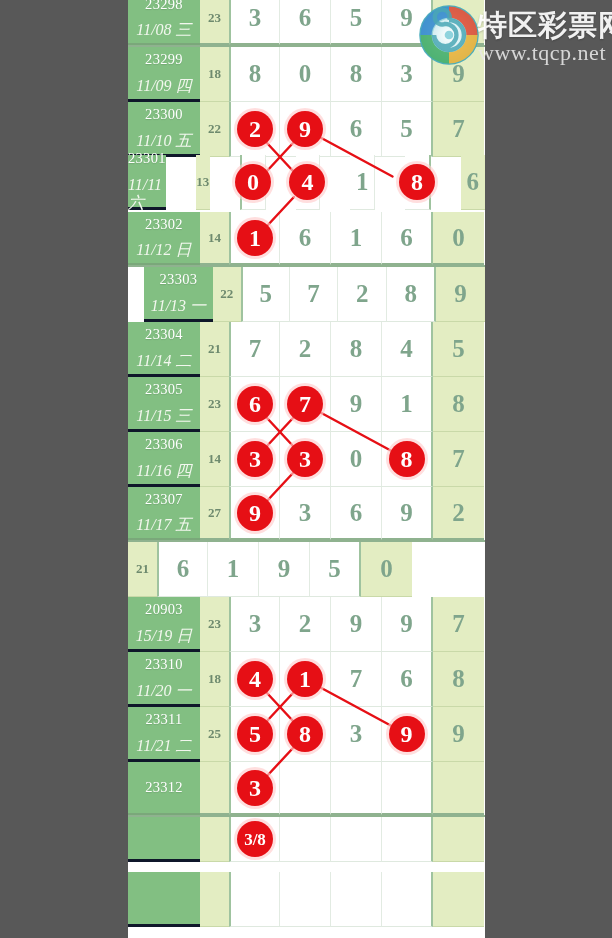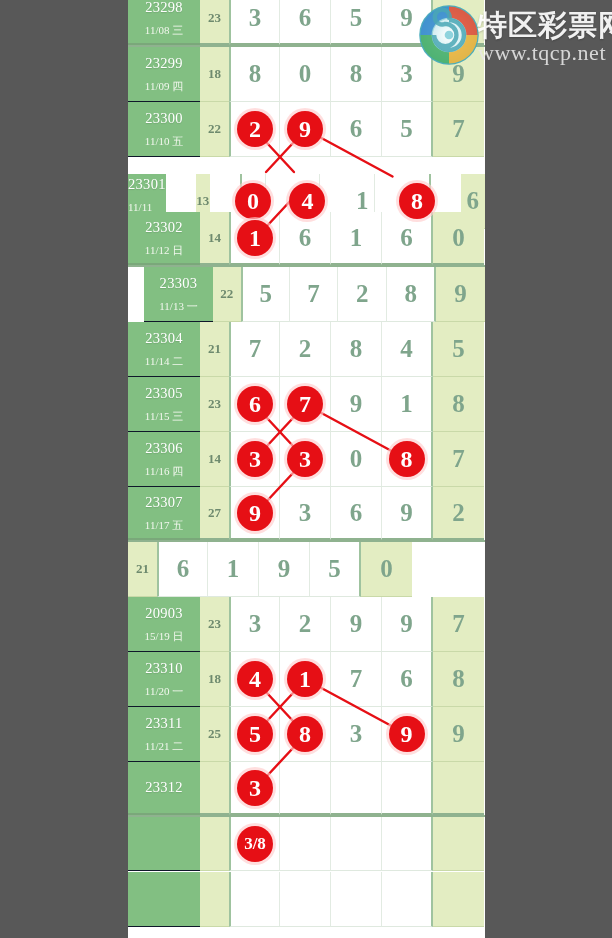--- a/index.html
+++ b/index.html
@@ -44,21 +44,21 @@
   .cell {
     box-sizing: border-box;
     height: 100%;
     display: flex;
     align-items: center;
     justify-content: center;
     position: relative;
   }
 
   
-  .c-issue { width: 72px; background: #82bf82; border-bottom: 1px solid #0f172a; }
+  .c-issue { width: 72px; background: #82bf82; border-bottom: 3px solid #0f172a; }
   .c-sum   { width: 29px; background: #e3edc2; border-bottom: 1px solid #c9d9a8; }
   .c-num   { width: 51px; background: #ffffff; border-right: 1px solid #e2ebe2; border-bottom: 1px solid #dfe9df; }
   .c-last  { width: 51px; background: #e3edc2; border-bottom: 1px solid #c9d9a8; }
 
   .c-num.first { border-left: 2px solid #9fc39f; }
   .c-num.last-num { border-right: 2px solid #9fc39f; }
 
   
   .issue-inner {
     display: flex;
@@ -68,23 +68,24 @@
     line-height: 1.12;
   }
   .issue-no {
     color: #ffffff;
     font-size: 14.5px;
     letter-spacing: .3px;
     text-shadow: 0 1px 1px rgba(0,0,0,.12);
   }
   .issue-date {
     color: #f2f7ee;
-    font-size: 11px;
+    font-size: 16px;
     margin-top: 9px;
     font-family: "Liberation Serif", "DejaVu Serif", serif;
+    font-style: italic;
   }
 
   .sum-val {
     color: #6e8a6e;
     font-size: 13px;
     font-weight: bold;
   }
 
   .num-val {
     color: #7fa58c;
@@ -256,21 +257,21 @@
           <div class="cell c-num">
             <span class="num-val">6</span>
           </div>
           <div class="cell c-num last-num">
             <span class="num-val">5</span>
           </div>
           <div class="cell c-last">
             <span class="last-val">7</span>
           </div>
         </div>
-        <div class="grid-row" style="top: 174px; height: 55px; gap: 30px;">
+        <div class="grid-row" style="top: 155px; height: 55px; gap: 30px;">
           <div class="cell c-issue">
             <div class="issue-inner">
               <div class="issue-no">23301</div>
               <div class="issue-date">11/11 六</div>
             </div>
           </div>
           <div class="cell c-sum">
             <span class="sum-val">13</span>
           </div>
           <div class="cell c-num first">
@@ -551,21 +552,21 @@
           </div>
           <div class="cell c-sum"></div>
           <div class="cell c-num first">
             <div class="ball">3</div>
           </div>
           <div class="cell c-num"></div>
           <div class="cell c-num"></div>
           <div class="cell c-num last-num"></div>
           <div class="cell c-last"></div>
         </div>
-        <div class="grid-row" style="top: 817px; height: 54px; border-radius: 27px;">
+        <div class="grid-row" style="top: 817px; height: 45px; border-radius: 27px;">
           <div class="cell c-issue"></div>
           <div class="cell c-sum"></div>
           <div class="cell c-num first">
             <div class="ball small-text">3/8</div>
           </div>
           <div class="cell c-num"></div>
           <div class="cell c-num"></div>
           <div class="cell c-num last-num"></div>
           <div class="cell c-last"></div>
         </div>

